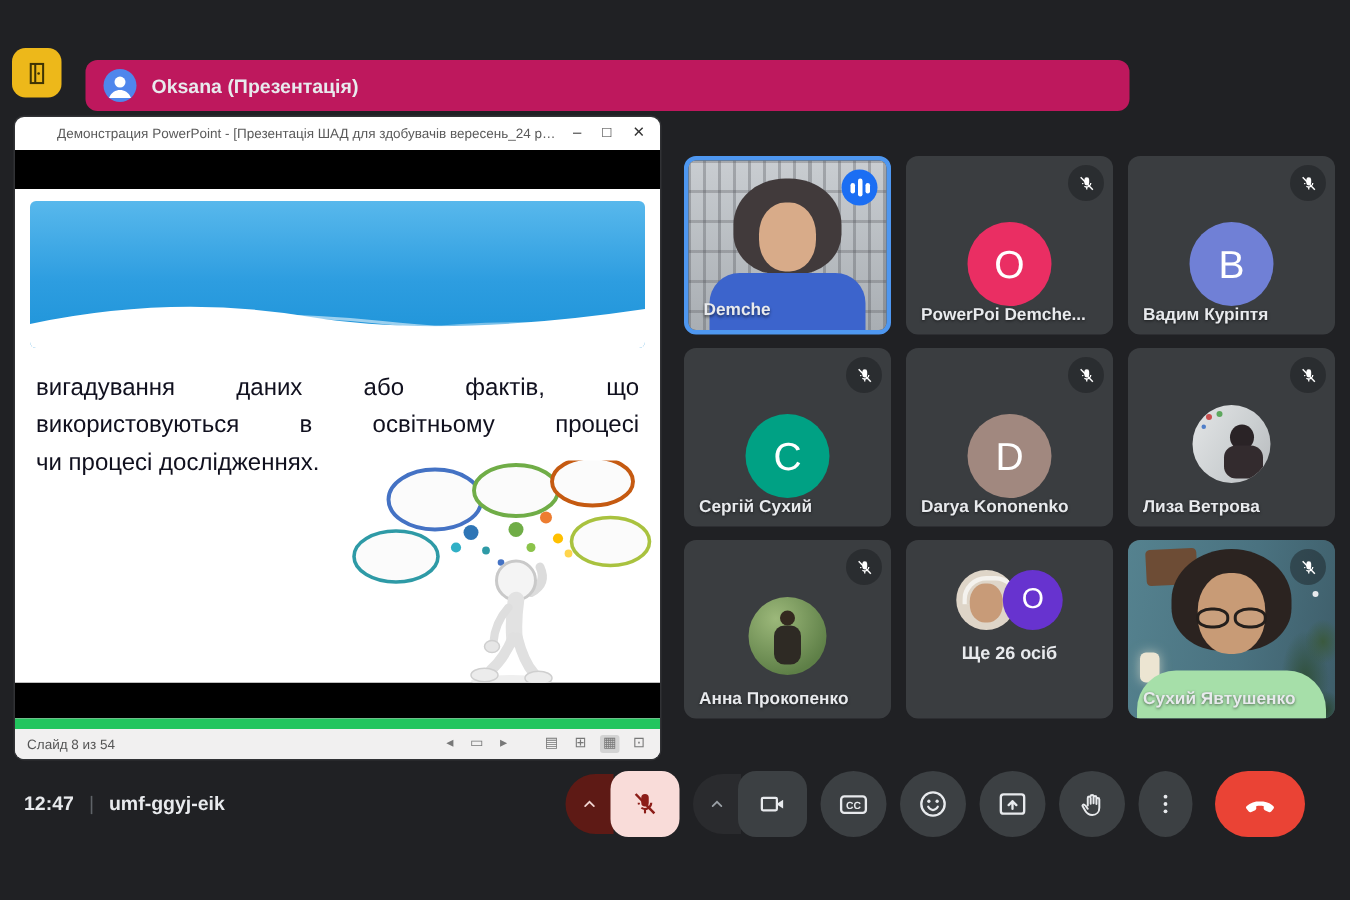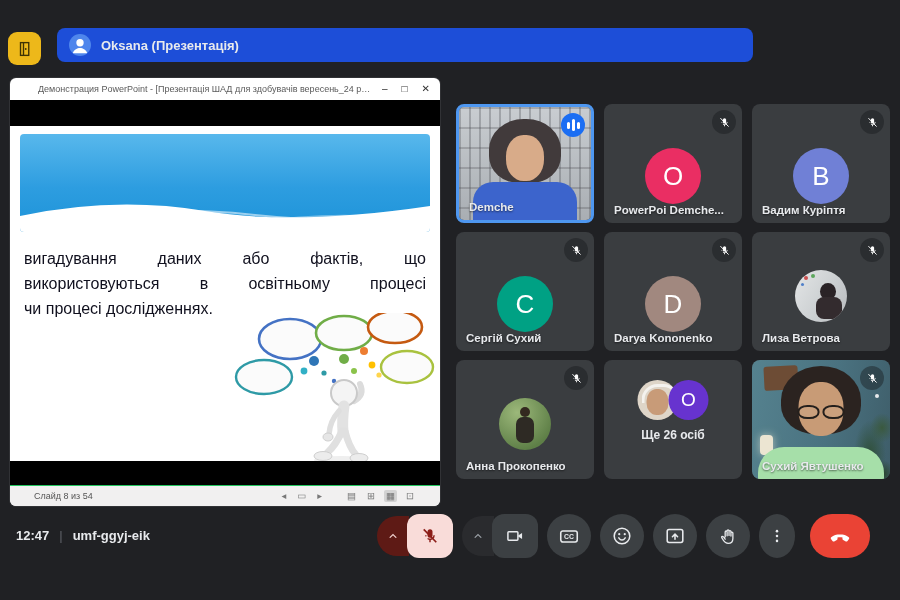--- a/index.html
+++ b/index.html
@@ -2,21 +2,21 @@
 <html><head>
 <meta charset="utf-8">
 <style>
   html,body{margin:0;padding:0}
   body{width:900px;height:600px;position:relative;background:#202124;overflow:hidden;
        font-family:"Liberation Sans",sans-serif;color:#e8eaed}
 
   
   .door-btn{position:absolute;left:8px;top:32px;width:33px;height:33px;border-radius:9px;
             background:#edb81a;border:none;display:flex;align-items:center;justify-content:center;cursor:pointer}
-  .presenter-pill{position:absolute;left:57px;top:28px;width:696px;height:34px;background:#1d4ed8;
+  .presenter-pill{position:absolute;left:57px;top:40px;width:696px;height:34px;background:#be185d;
             border-radius:8px;display:flex;align-items:center;gap:10px;padding:0 12px;box-sizing:border-box;
             font-size:13px;font-weight:bold;color:#e8eaed}
   .p-avatar{width:22px;height:22px;border-radius:50%;background:#4f86ec;display:flex;align-items:center;justify-content:center;overflow:hidden}
 
   
   .ppt-window{position:absolute;left:10px;top:78px;width:430px;height:428px;background:#fff;border-radius:6px;
               overflow:hidden;display:flex;flex-direction:column;box-shadow:0 0 0 1px rgba(255,255,255,.08)}
   .ppt-titlebar{height:22px;display:flex;align-items:center;padding:0 10px 0 28px;box-sizing:border-box}
   .ppt-title{flex:1;font-size:9px;color:#5a5a5a;white-space:nowrap;overflow:hidden;text-overflow:ellipsis}
   .win-controls{display:flex;gap:14px;margin-left:8px}
@@ -28,22 +28,22 @@
                 background:linear-gradient(180deg,#58b8ec 0%,#2d9de0 55%,#1d93d8 100%);
                 display:flex;align-items:center;justify-content:center}
   .slide-title{font-family:"Liberation Serif",serif;font-weight:bold;font-size:27px;color:#0d0d12;
                letter-spacing:1px;margin-top:-8px;z-index:2}
   .wave{position:absolute;left:0;bottom:0;width:100%;height:38px}
   .slide-body{position:absolute;left:14px;right:14px;top:120px;font-family:Liberation Sans, sans-serif;
               font-size:16px;line-height:25px;color:#10101e}
   .slide-body .jline{text-align:justify;text-align-last:justify}
   .slide-body .lline{text-align:left}
   .figure{position:absolute;right:2px;bottom:-4px;width:212px;height:152px}
-  .ppt-status{height:20px;background:#f1f0f0;border-top:1px solid #22c55e;display:flex;align-items:center;
-              justify-content:space-between;padding:0 24px;font-size:9px;color:#555}
+  .ppt-status{height:20px;background:#f1f0f0;border-top:7px solid #22c55e;display:flex;align-items:center;
+              justify-content:space-between;padding:0 8px;font-size:9px;color:#555}
   .status-icons{display:flex;gap:7px;align-items:center;color:#787878;font-size:9.5px}
   .status-icons .sic{cursor:pointer;line-height:1;padding:1px 2px}
   .status-icons .gap{margin-left:14px}
   .status-icons .active{background:#d3d3d3;border-radius:2px}
 
   
   .grid{position:absolute;left:456px;top:104px;display:grid;grid-template-columns:repeat(3,138px);
         grid-template-rows:repeat(3,119px);gap:9px 10px}
   .tile{position:relative;background:#3a3d40;border-radius:8px;overflow:hidden;box-sizing:border-box;cursor:pointer}
   .tile.active{border:3px solid #4e97f0}

